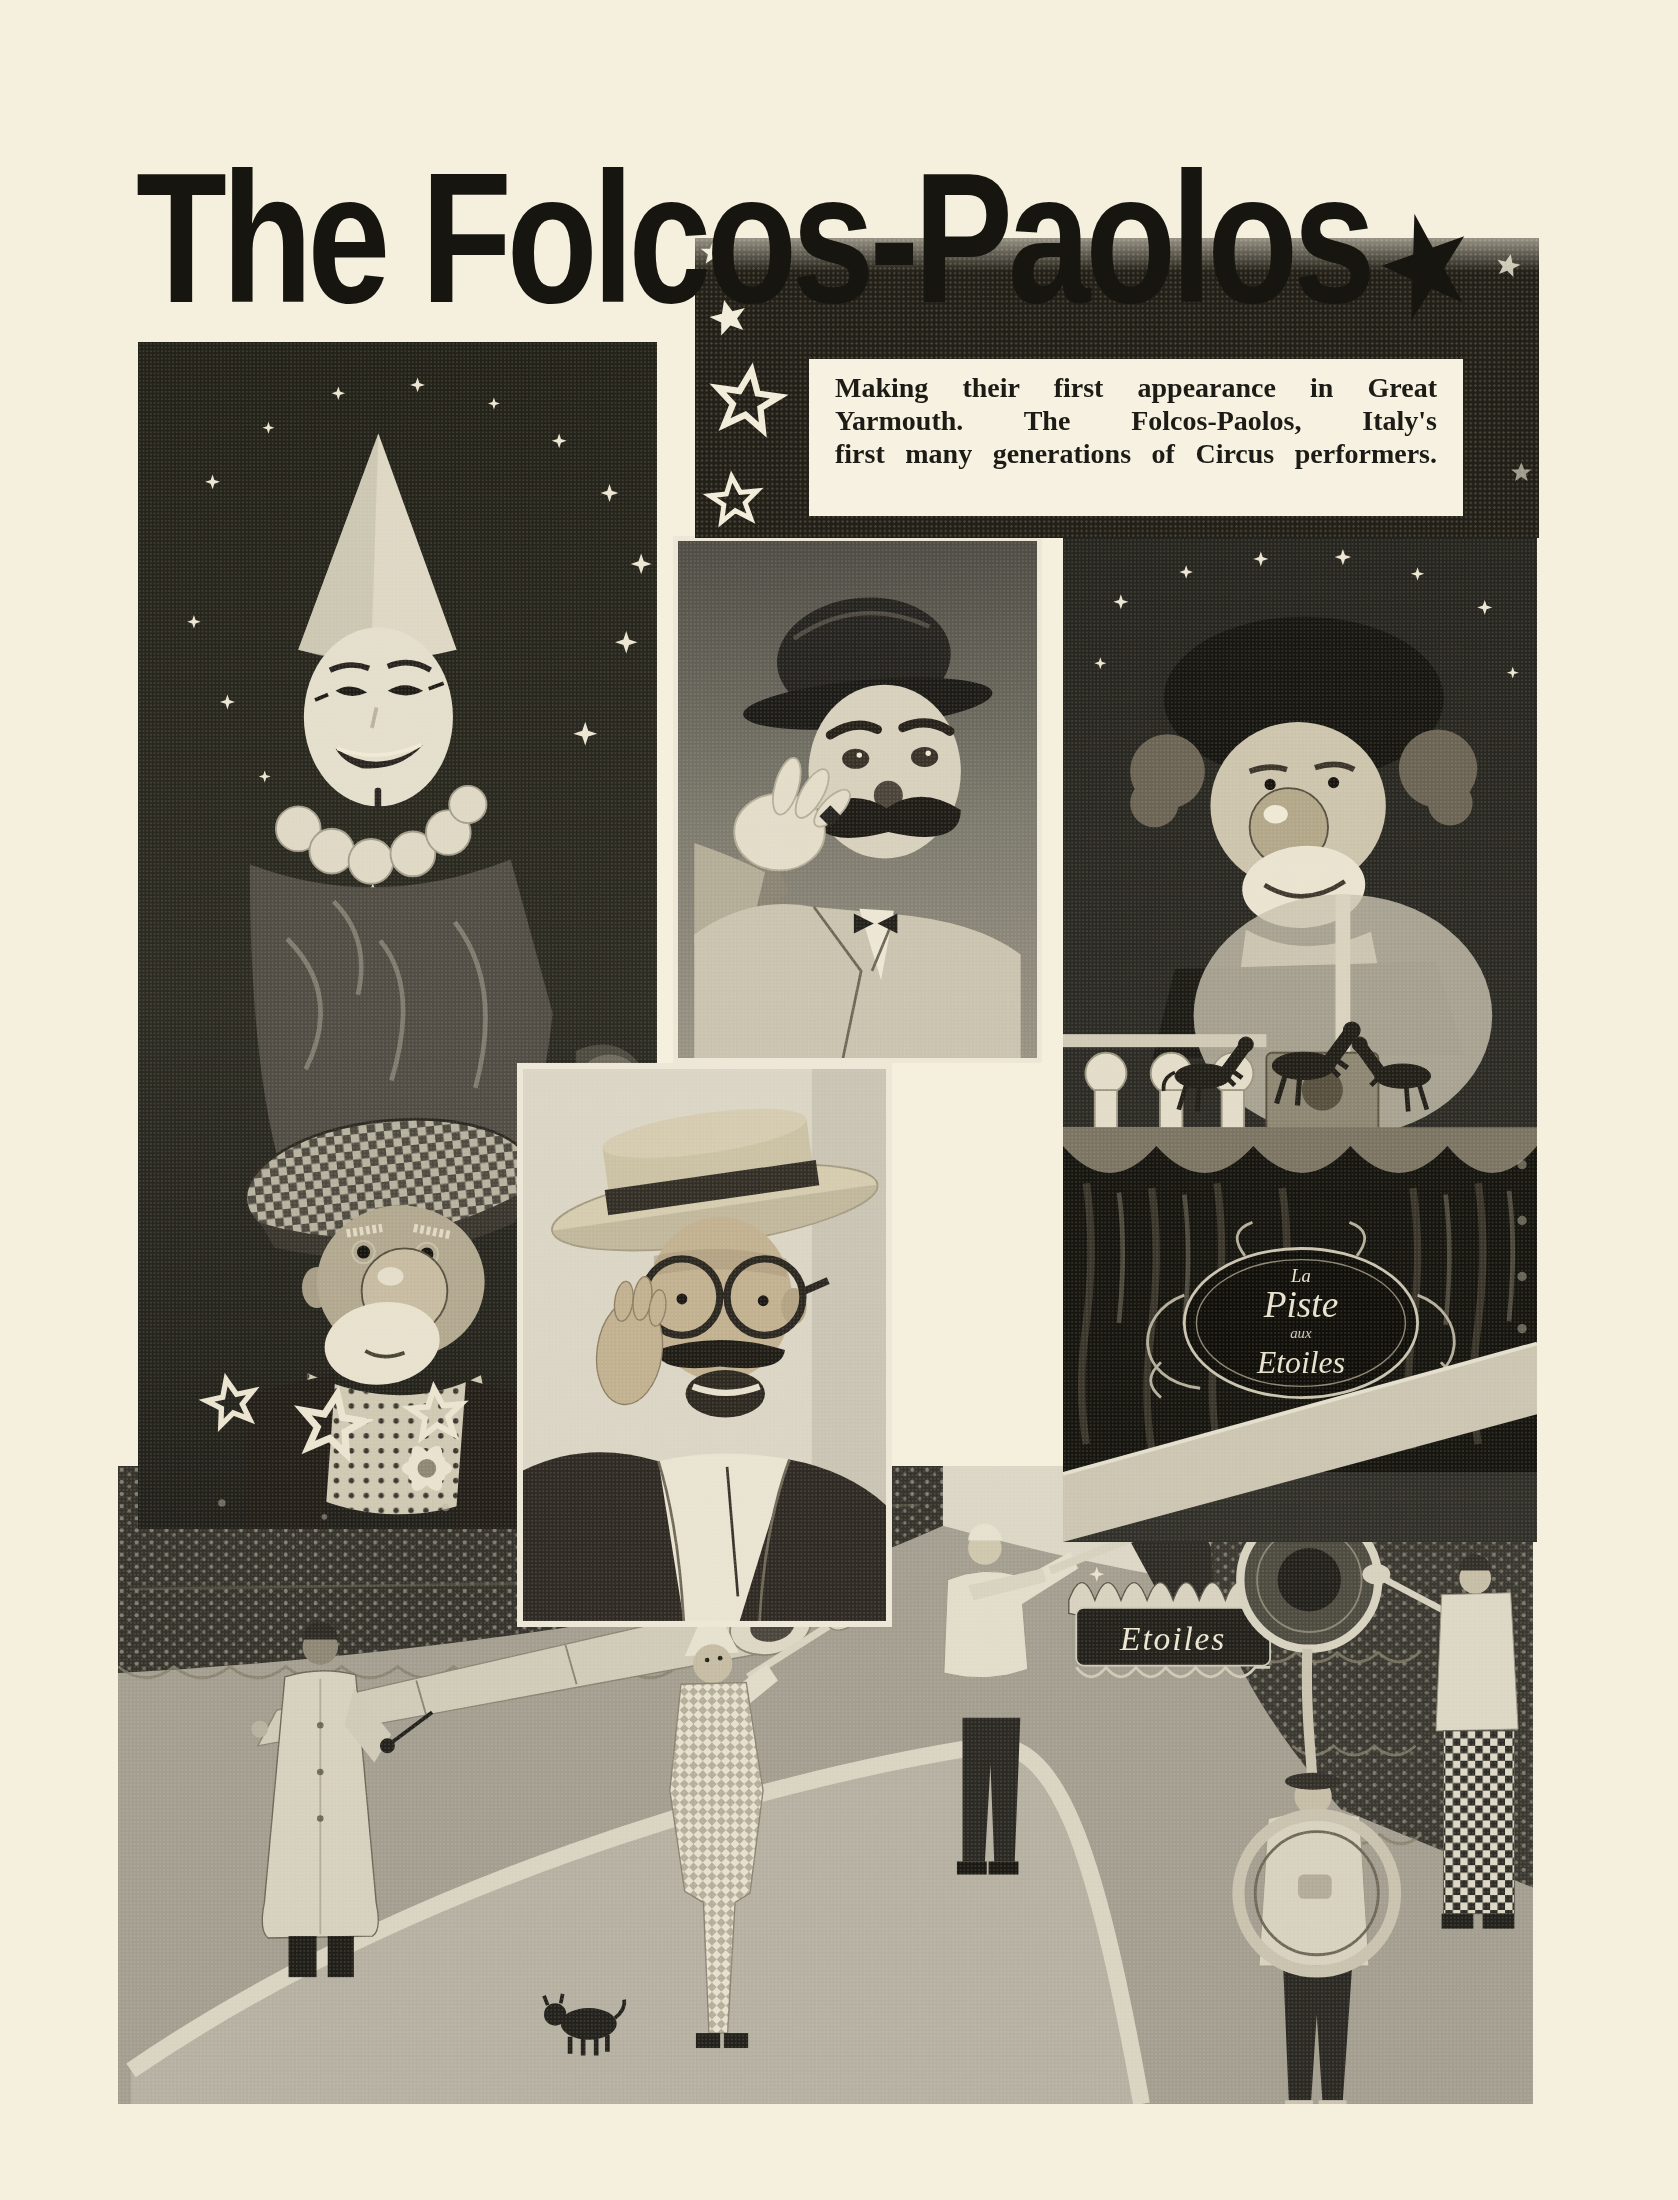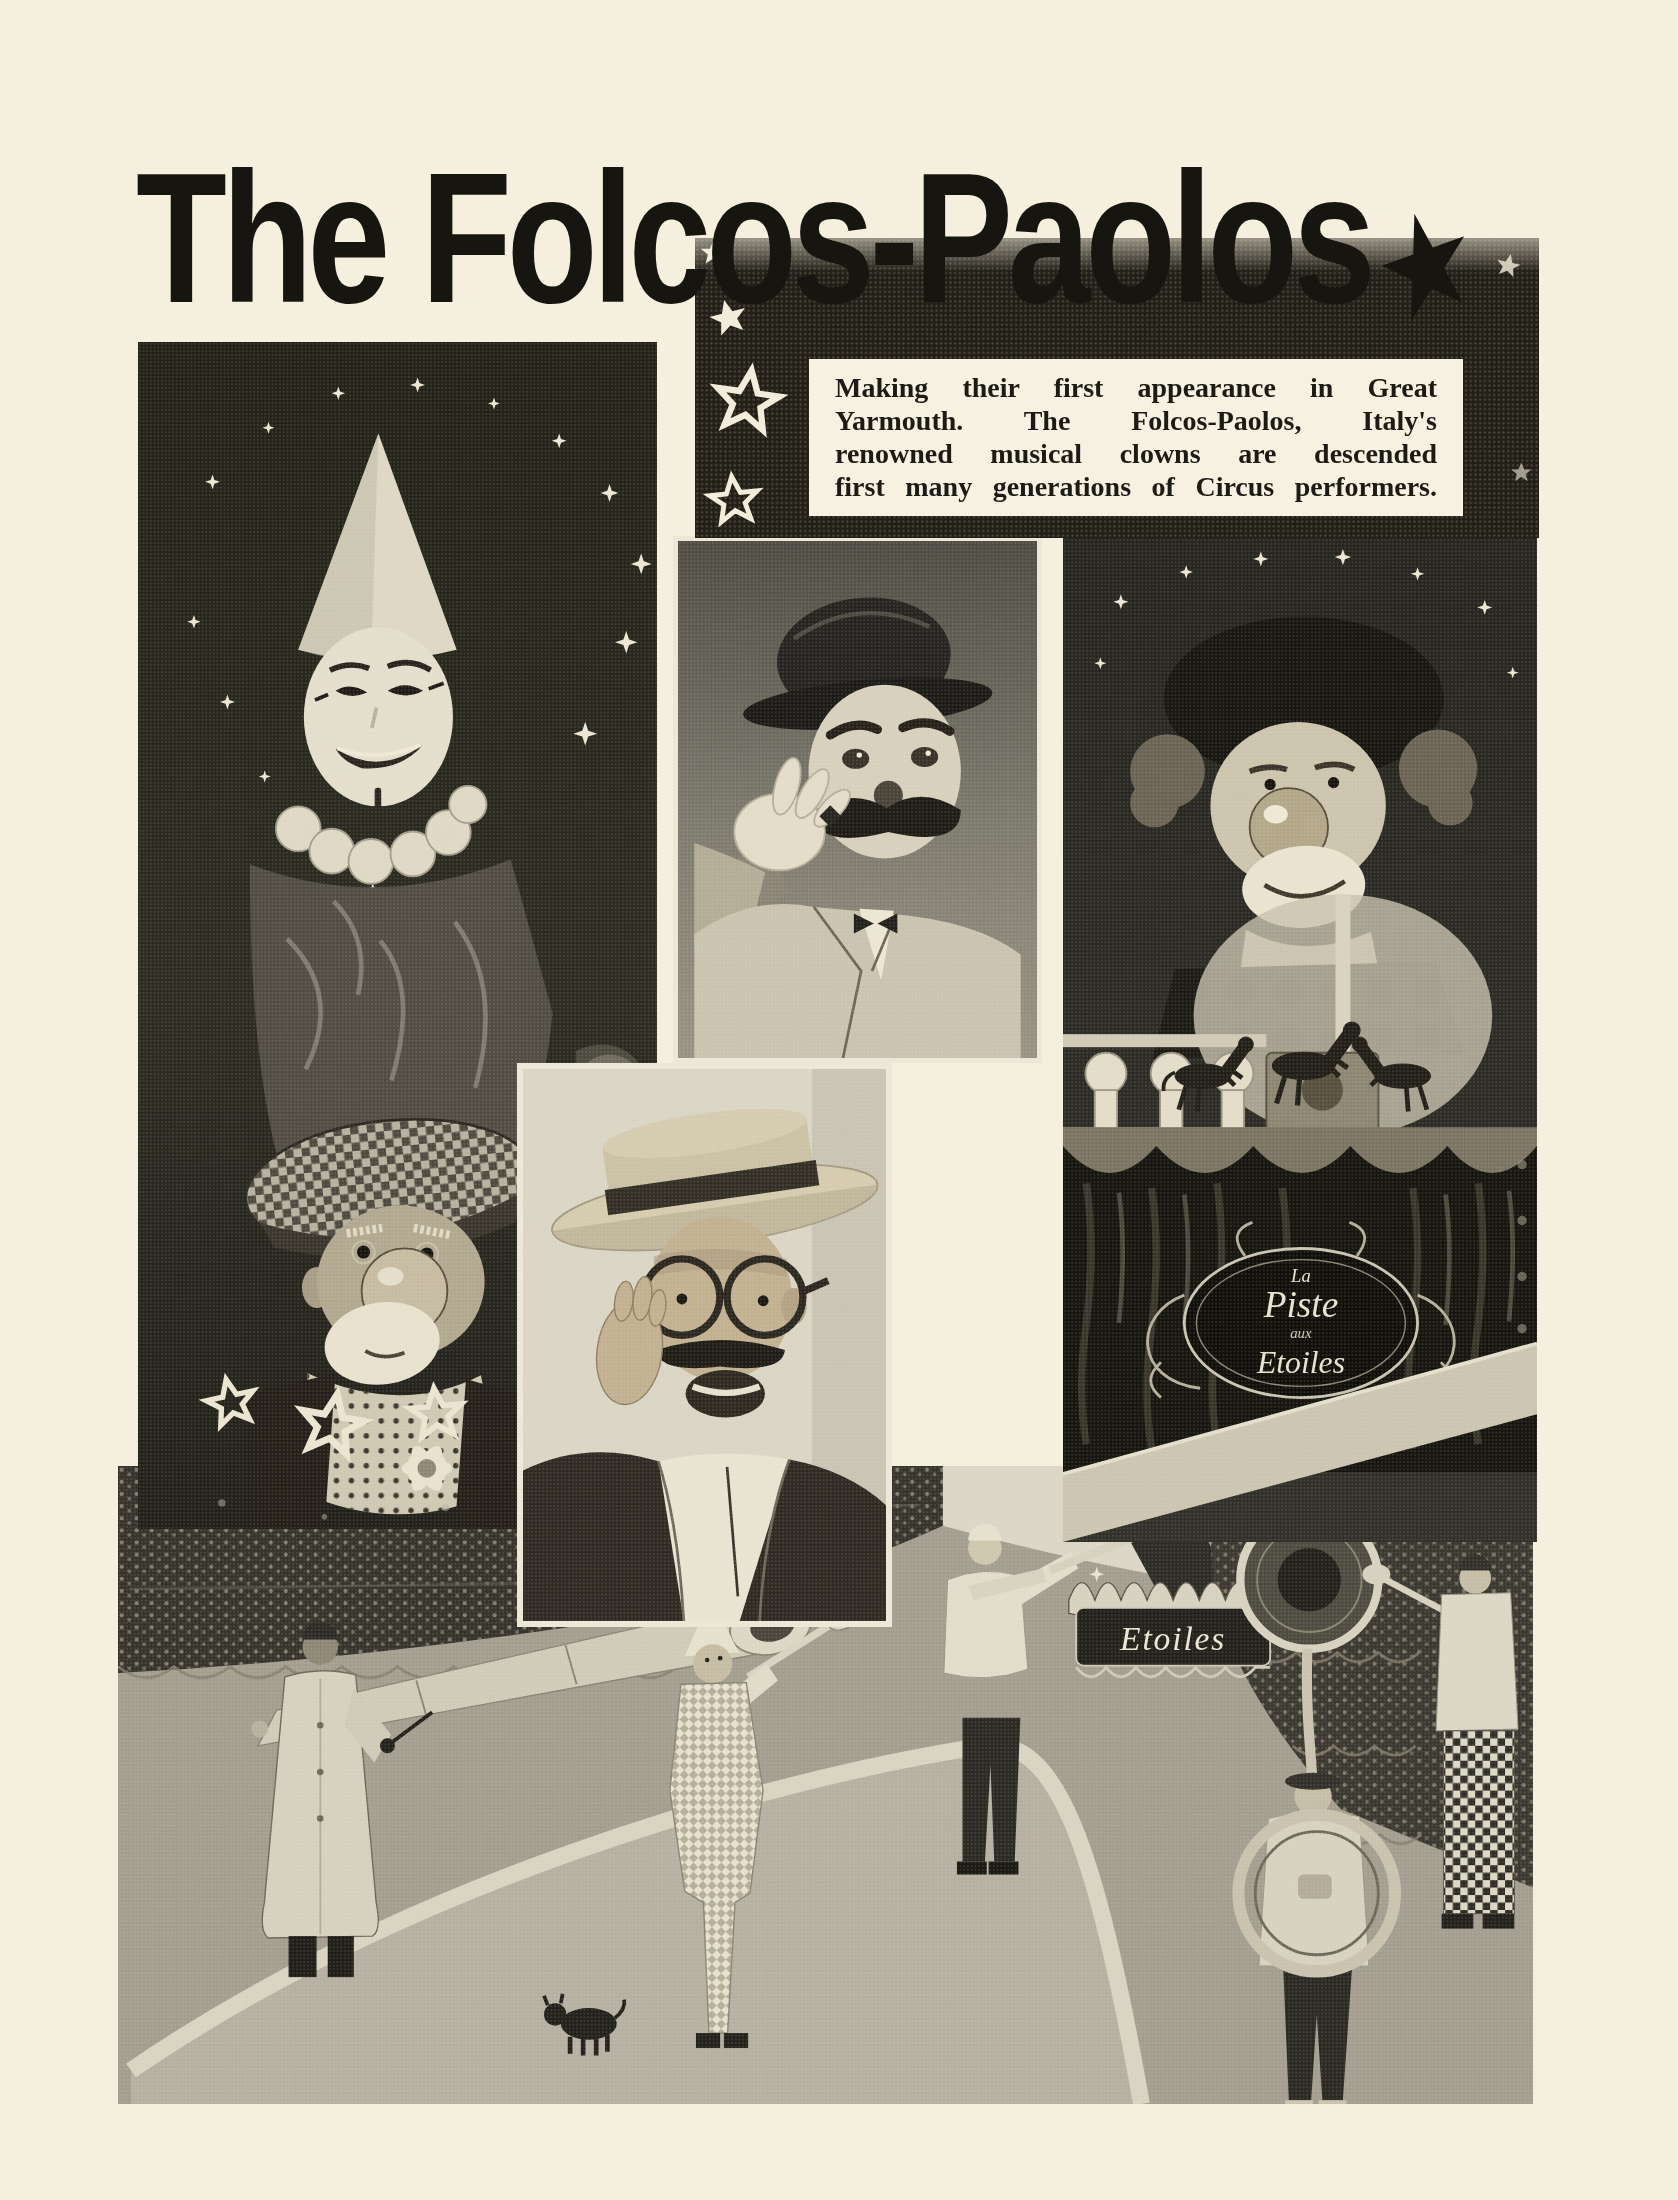--- a/index.html
+++ b/index.html
@@ -450,21 +450,20 @@
       <use href="#cp-star5" transform="translate(36,86) scale(2) rotate(-14)" fill="#f2edda"></use>
       <use href="#cp-star5" transform="translate(56,176) scale(3.4) rotate(8)" fill="none" stroke="#f2edda" stroke-width="2"></use>
       <use href="#cp-star5" transform="translate(42,282) scale(2.6) rotate(-6)" fill="none" stroke="#f2edda" stroke-width="2"></use>
       <use href="#cp-star5" transform="translate(20,16) scale(1.4)" fill="#f2edda"></use>
       <use href="#cp-star5" transform="translate(872,30) scale(1.3) rotate(12)" fill="#f2edda" opacity=".8"></use>
       <use href="#cp-star5" transform="translate(886,252) scale(1.1)" fill="#f2edda" opacity=".6"></use>
     </svg>
     <div class="caption-card">
       <p class="cap-line">Making their first appearance in Great</p>
       <p class="cap-line">Yarmouth. The Folcos-Paolos, Italy's</p>
-      <p class="cap-line">renowned musical clowns are descended</p>
       <p class="cap-line">first many generations of Circus performers.</p>
     </div>
   </section>
 
   <figure class="photo straw">
     <svg viewBox="0 0 402 605" preserveAspectRatio="none">
       <rect width="402" height="605" fill="#dad5c5"></rect>
       <rect x="320" width="82" height="605" fill="#bcb6a5" opacity=".55"></rect>
       <g transform="rotate(-8 210 135)">
         <ellipse cx="210" cy="152" rx="182" ry="40" fill="#d5cbaf" stroke="#a49a80" stroke-width="2"></ellipse>

